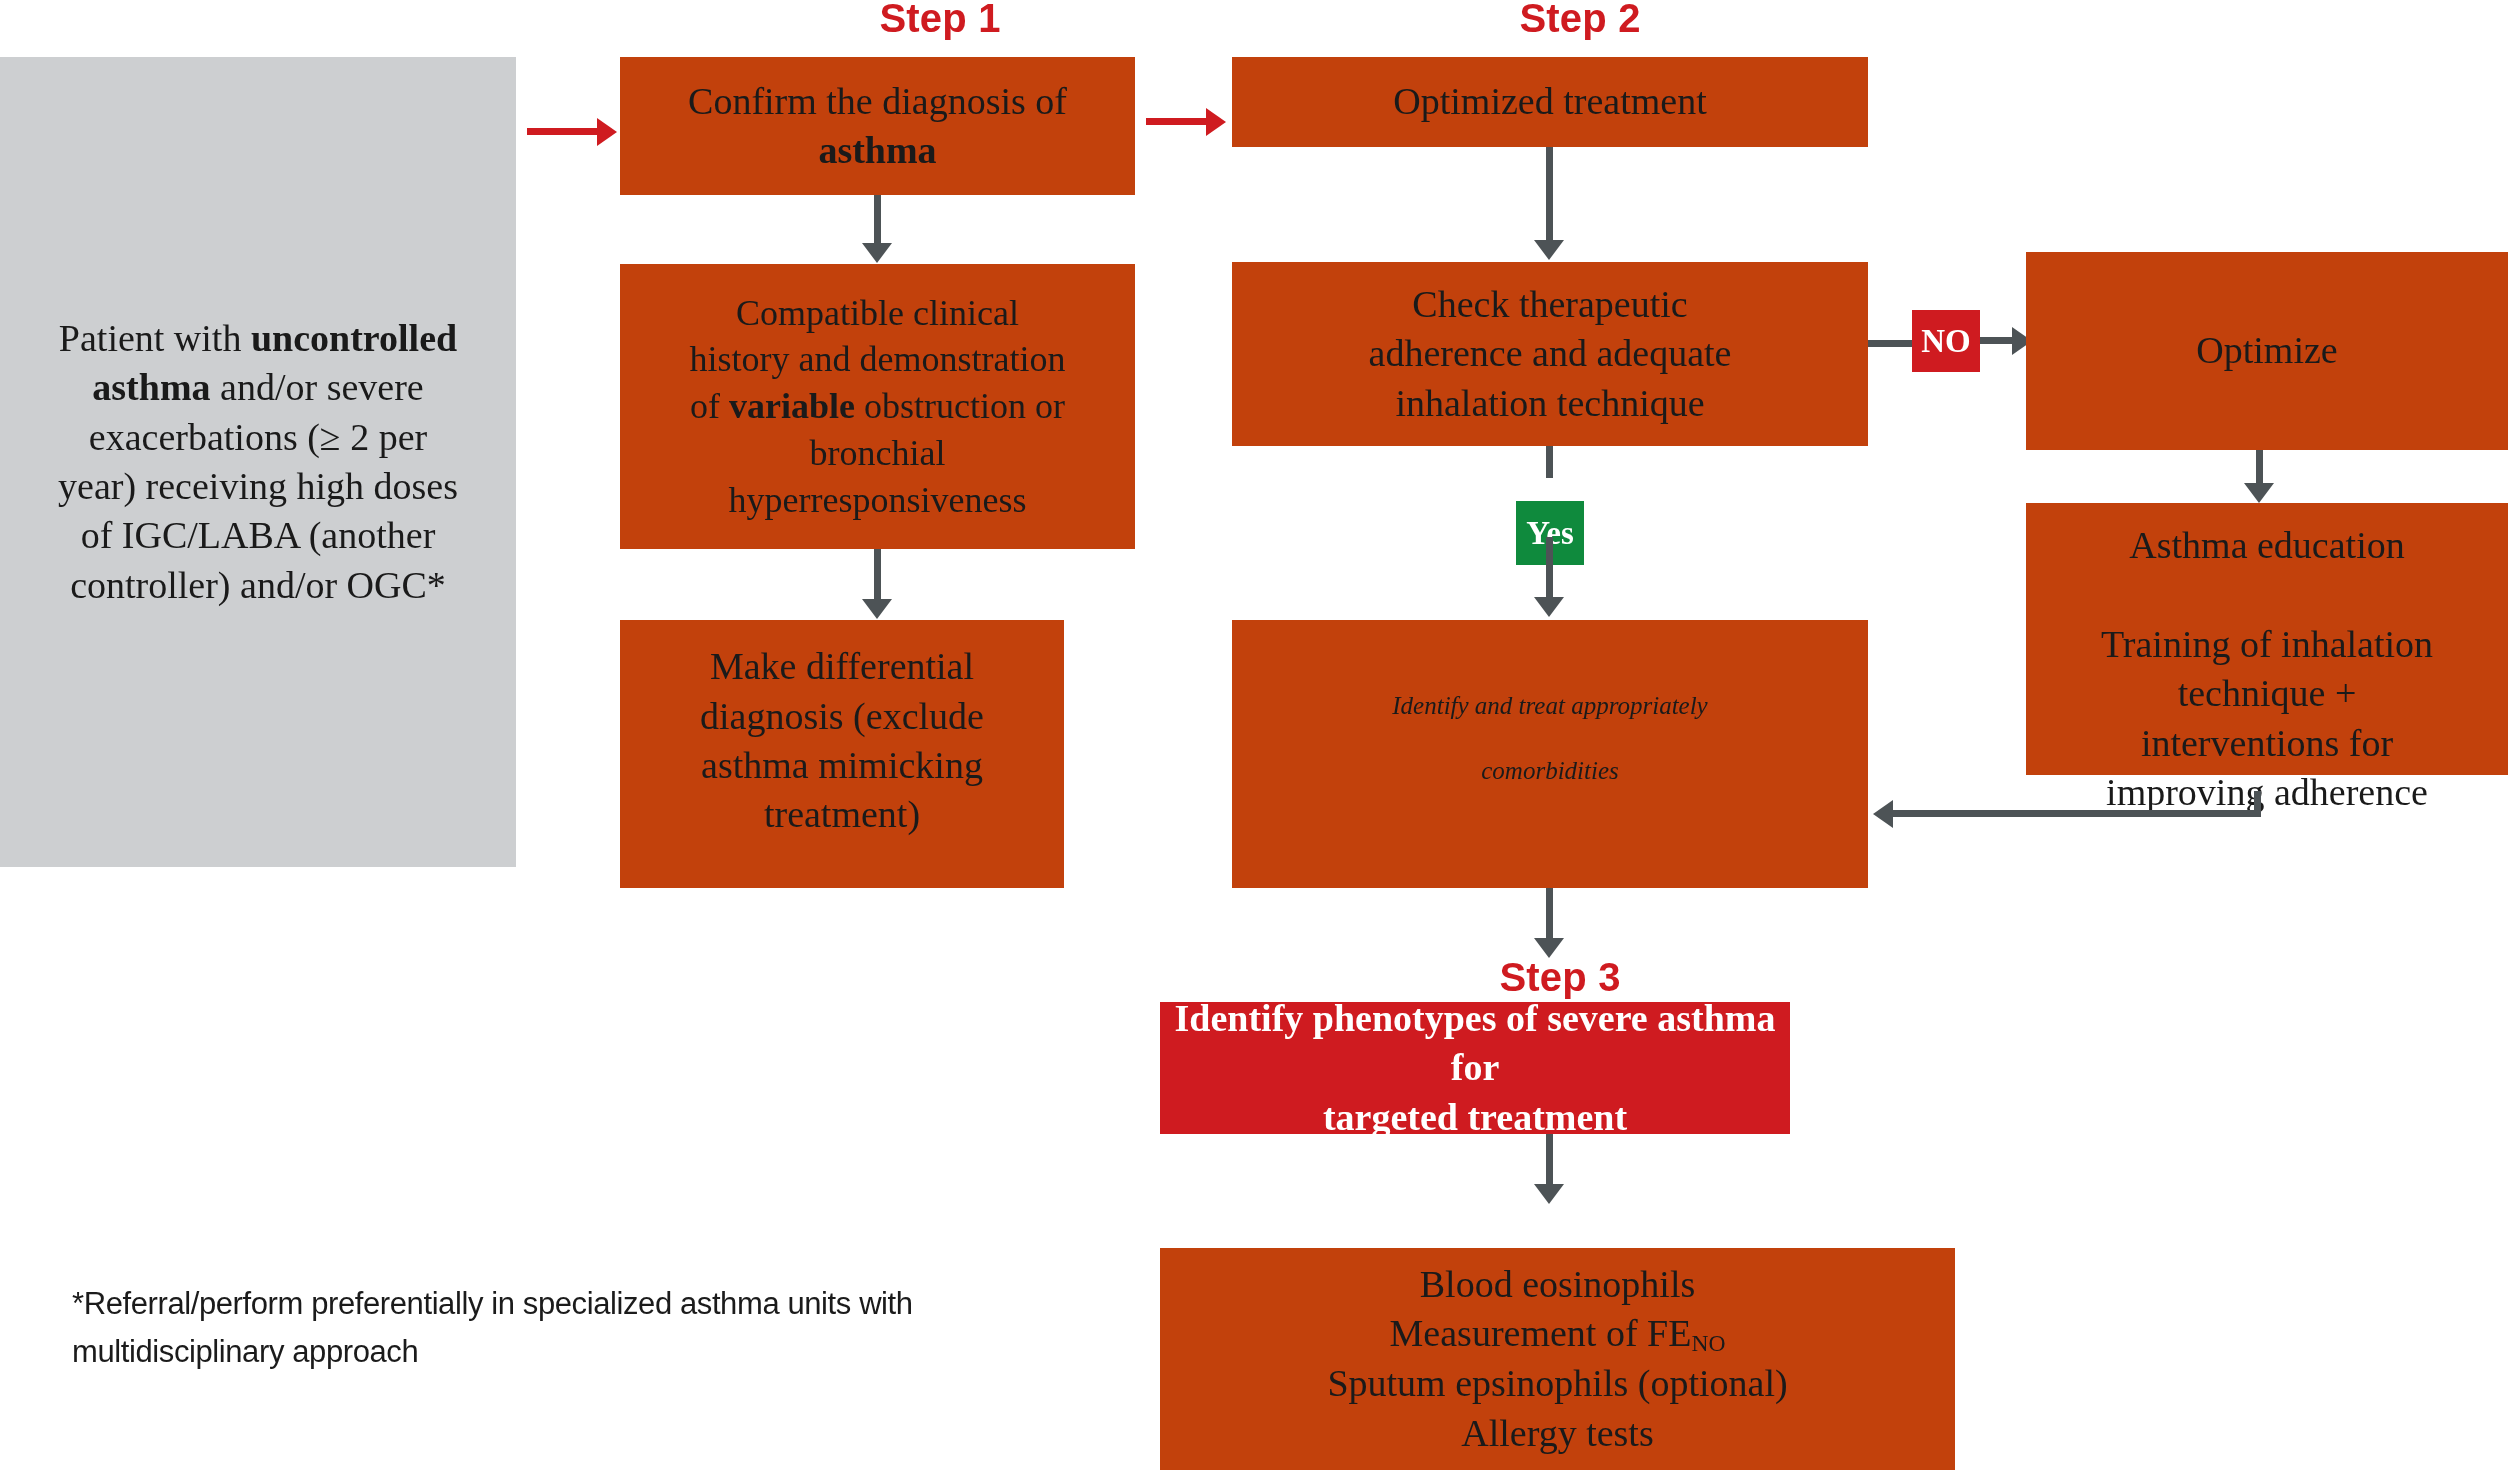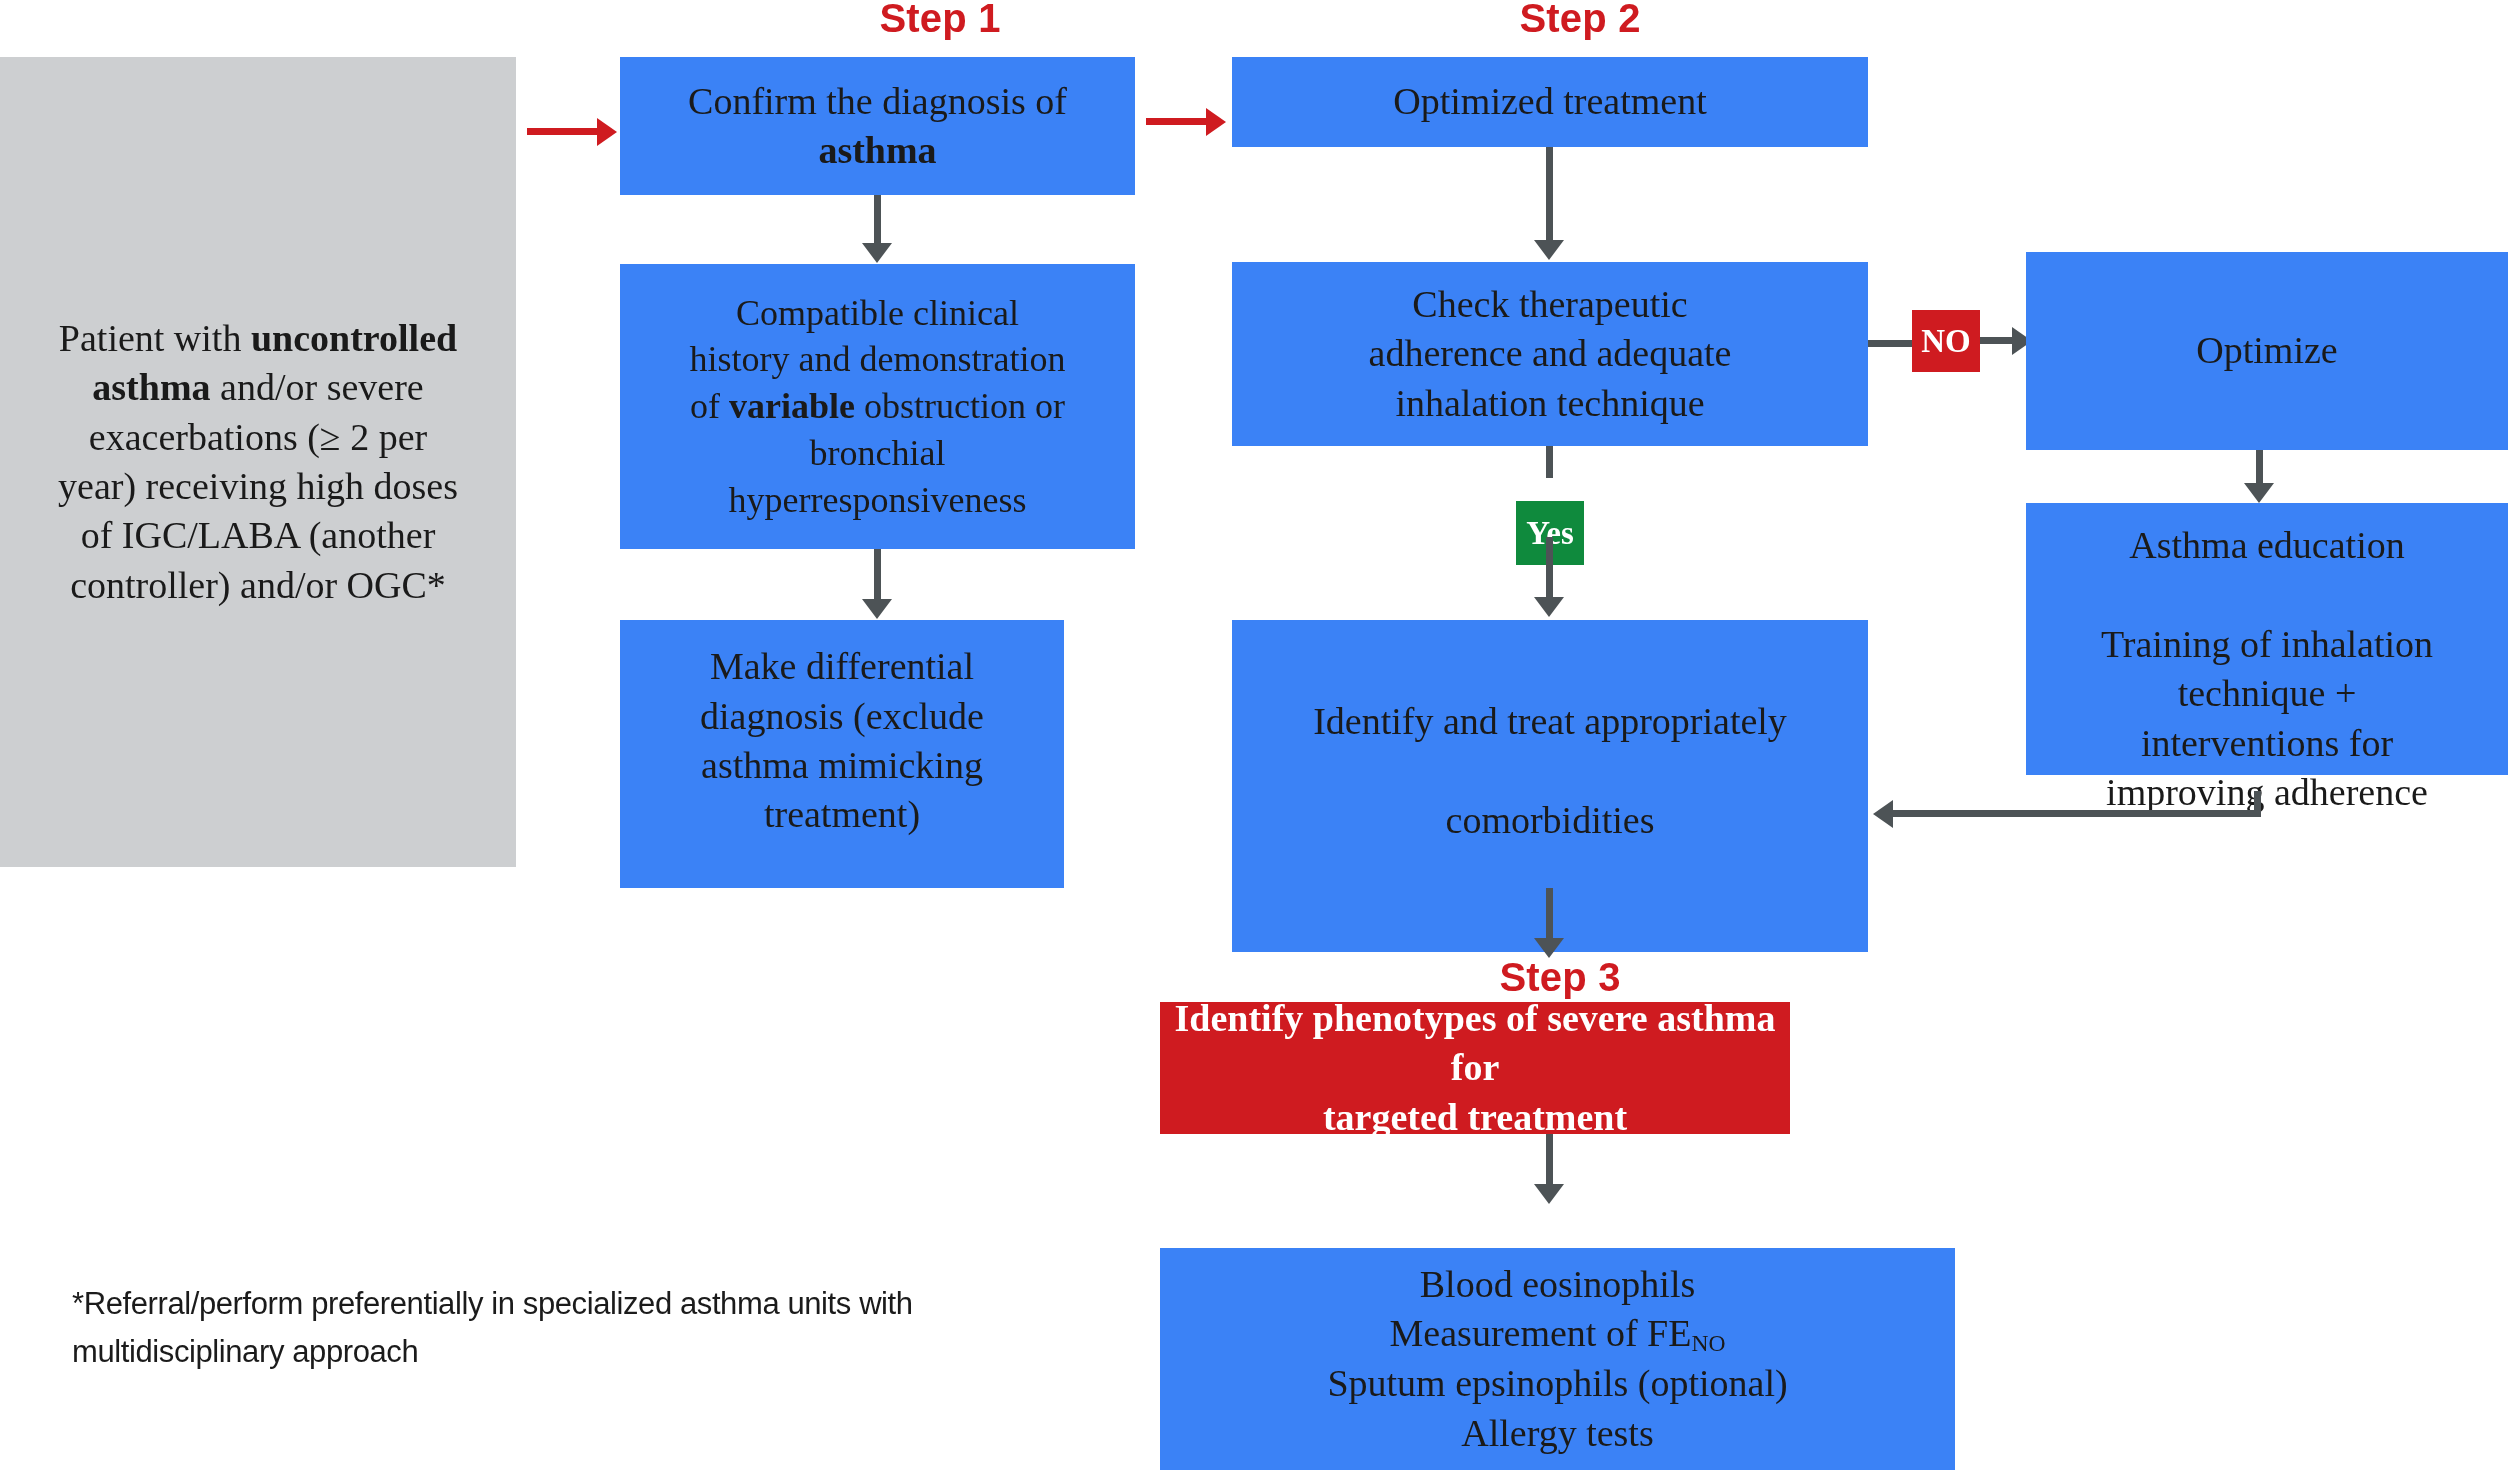--- a/index.html
+++ b/index.html
@@ -4,21 +4,21 @@
 <style>
   html,body{margin:0;padding:0;background:#ffffff;}
   body{width:2508px;height:1478px;position:relative;
        font-family:"Liberation Serif","DejaVu Serif",serif;
        -webkit-font-smoothing:antialiased;}
   .canvas{position:absolute;inset:0;overflow:hidden;}
 
   
   .box{position:absolute;display:flex;align-items:center;justify-content:center;
        text-align:center;box-sizing:border-box;line-height:1.30;}
-  .pink{background:#3b82f6;color:#1a1a1a;}
+  .pink{background:#c2410c;color:#1a1a1a;}
   .gray{background:#cdcfd1;color:#1a1a1a;}
   .redbox{background:#cf1b20;color:#ffffff;font-weight:bold;}
   .box .txt{width:100%;padding:0 14px;box-sizing:border-box;}
 
   
   .stephdr{position:absolute;color:#cf1b20;font-weight:bold;
            font-family:"Liberation Sans","DejaVu Sans",sans-serif;
            font-size:40px;letter-spacing:.2px;text-align:center;}
 
   
@@ -132,21 +132,21 @@
   <div class="hline" style="left:1980px;top:337px;width:36px;"></div>
   <div class="arrow-r" style="left:2012px;top:327px;"></div>
 
   <div class="vline" style="left:1546px;top:446px;height:32px;"></div>
   <div class="badge yes" style="left:1516px;top:465px;width:68px;height:64px;margin-top:36px;">
       <span>Yes</span>
     </div>
   <div class="vline" style="left:1546px;top:537px;height:62px;"></div>
   <div class="arrow-d" style="left:1534px;top:597px;"></div>
 
-  <div class="box pink" style="left:1232px;top:620px;width:636px;height:332px;font-size:38px;">
+  <div class="box pink" style="left:1232px;top:620px;width:636px;height:268px;font-size:25px;font-style:italic;">
     <div class="txt" style="margin-top:-30px;">
       <span>Identify and treat appropriately</span><br>
       <br>
       <span>comorbidities</span>
     </div>
   </div>
 
   <div class="box pink" style="left:2026px;top:252px;width:482px;height:198px;font-size:38px;">
     <div class="txt">Optimize</div>
   </div>

